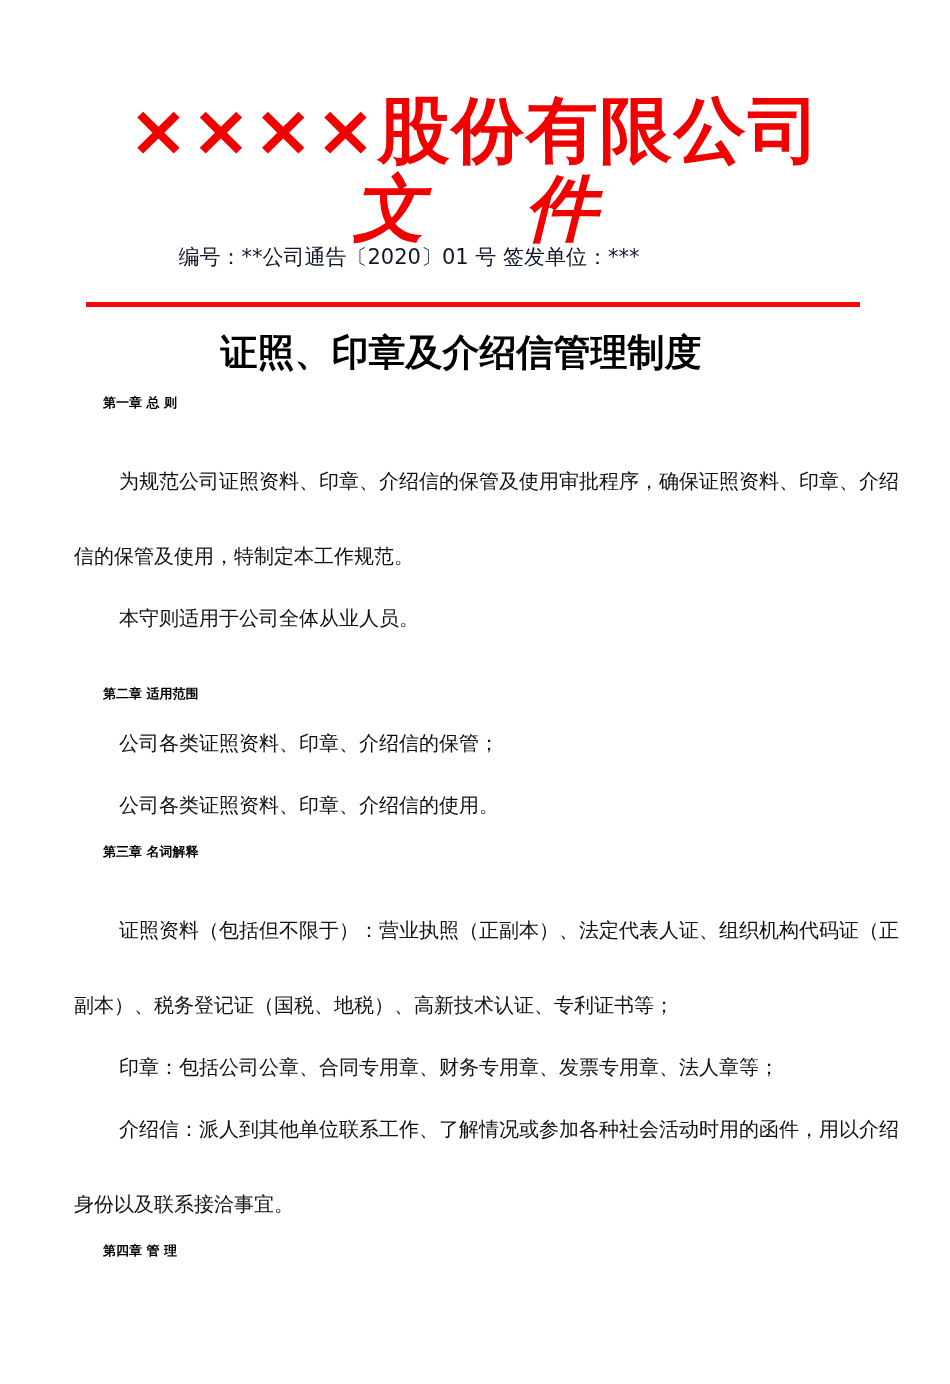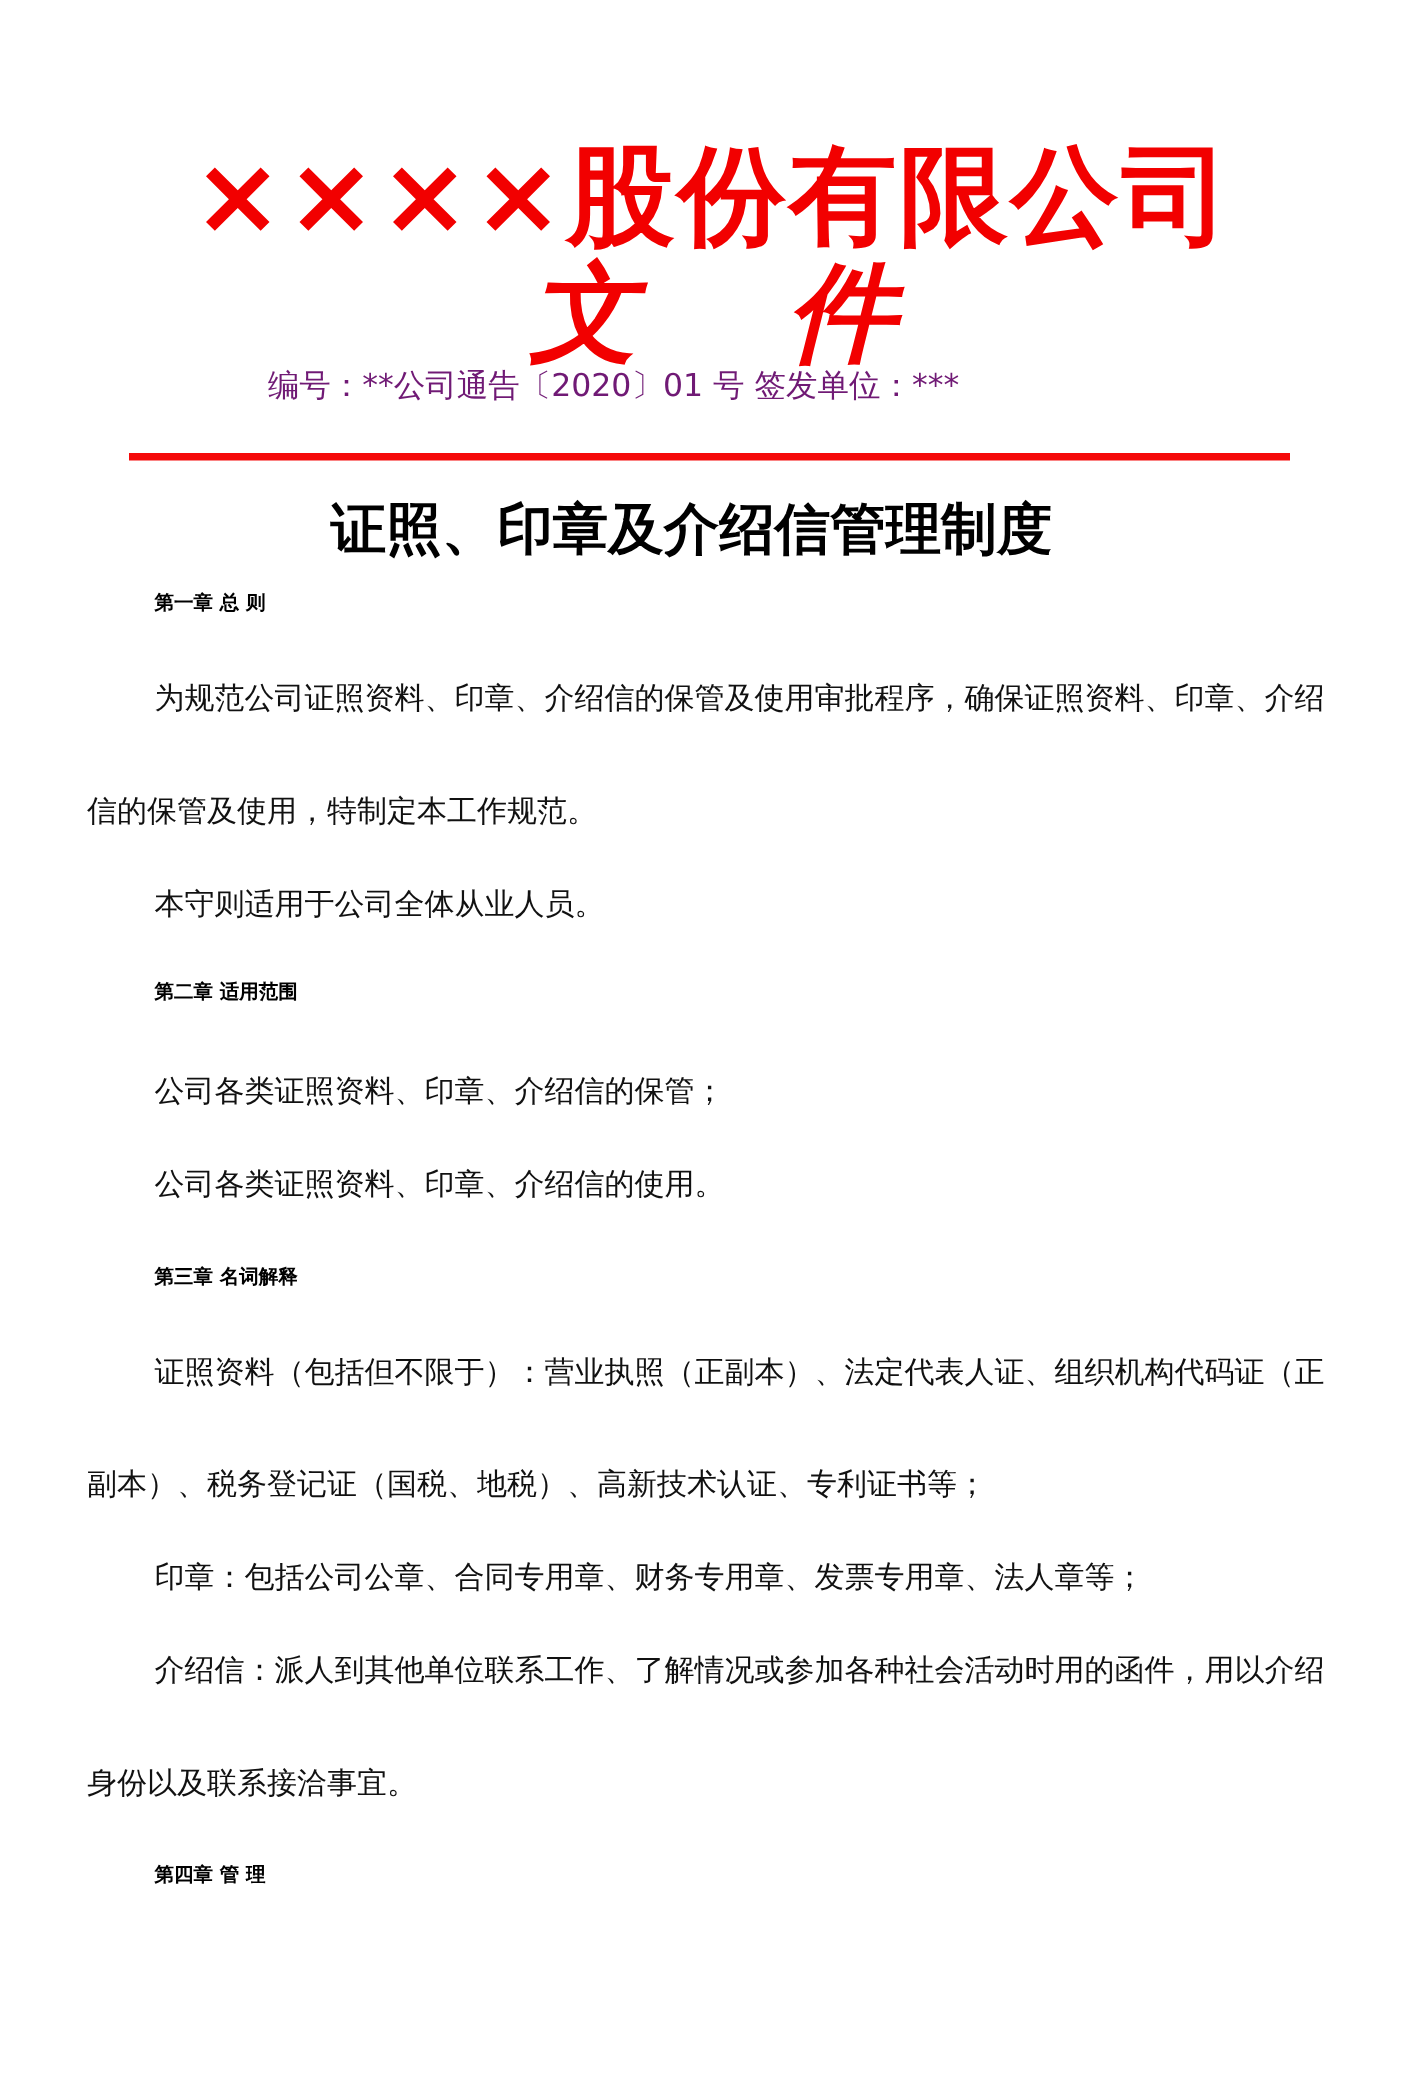--- a/index.html
+++ b/index.html
@@ -12,55 +12,55 @@
     .red-title {
       left: 0; width: 950px; text-align: center;
       color: #f20000; font-weight: bold; font-size: 72px; line-height: 1;
       white-space: nowrap;
     }
     #company-name { top: 94px; letter-spacing: 2px; }
     #doc-word { top: 172px; letter-spacing: 0; font-style: italic; }
     #doc-word .gap { display: inline-block; width: 100px; }
     #doc-number {
       top: 243px; left: 0; width: 818px; text-align: center;
-      font-size: 21px; line-height: 28px; color: #701a75; white-space: nowrap;
+      font-size: 21px; line-height: 28px; color: #0f172a; white-space: nowrap;
     }
     #red-rule {
       top: 302px; left: 86px; width: 774px; height: 5px; background: #f50a0a;
     }
     #doc-title {
       top: 331px; left: 0; width: 922px; text-align: center;
       font-size: 37px; font-weight: bold; line-height: 44px; color: #000;
       white-space: nowrap;
     }
     .heading {
       left: 103px; font-size: 13px; font-weight: bold; line-height: 26px;
       color: #000; white-space: nowrap;
     }
     .para {
       left: 58px; width: 840px; font-size: 20px; color: #111;
-      line-height: 75px; text-indent: 45px; margin: 0;
+      line-height: 75px; text-indent: 45px; margin: 16px;
     }
     .para.single { white-space: nowrap; }
   </style>
 </head>
 <body>
 
 <div class="abs red-title" id="company-name">××××股份有限公司</div>
 <div class="abs red-title" id="doc-word"><span>文</span><span class="gap"></span><span>件</span></div>
 <div class="abs" id="doc-number">编号：**公司通告〔2020〕01 号 签发单位：***</div>
 <div class="abs" id="red-rule"></div>
 
 <div class="abs" id="doc-title">证照、印章及介绍信管理制度</div>
 
 <div class="abs heading" style="top:390px">第一章 总 则</div>
 <p class="abs para" style="top:428px">为规范公司证照资料、印章、介绍信的保管及使用审批程序，确保证照资料、印章、介绍信的保管及使用，特制定本工作规范。</p>
 <p class="abs para single" style="top:565px">本守则适用于公司全体从业人员。</p>
 
-<div class="abs heading" style="top:649px">第二章 适用范围</div>
+<div class="abs heading" style="top:681px">第二章 适用范围</div>
 <p class="abs para single" style="top:690px">公司各类证照资料、印章、介绍信的保管；</p>
 <p class="abs para single" style="top:752px">公司各类证照资料、印章、介绍信的使用。</p>
 
 <div class="abs heading" style="top:839px">第三章 名词解释</div>
 <p class="abs para" style="top:877px">证照资料（包括但不限于）：营业执照（正副本）、法定代表人证、组织机构代码证（正副本）、税务登记证（国税、地税）、高新技术认证、专利证书等；</p>
 <p class="abs para single" style="top:1014px">印章：包括公司公章、合同专用章、财务专用章、发票专用章、法人章等；</p>
 <p class="abs para" style="top:1076px">介绍信：派人到其他单位联系工作、了解情况或参加各种社会活动时用的函件，用以介绍身份以及联系接洽事宜。</p>
 
 <div class="abs heading" style="top:1238px">第四章 管 理</div>
 

